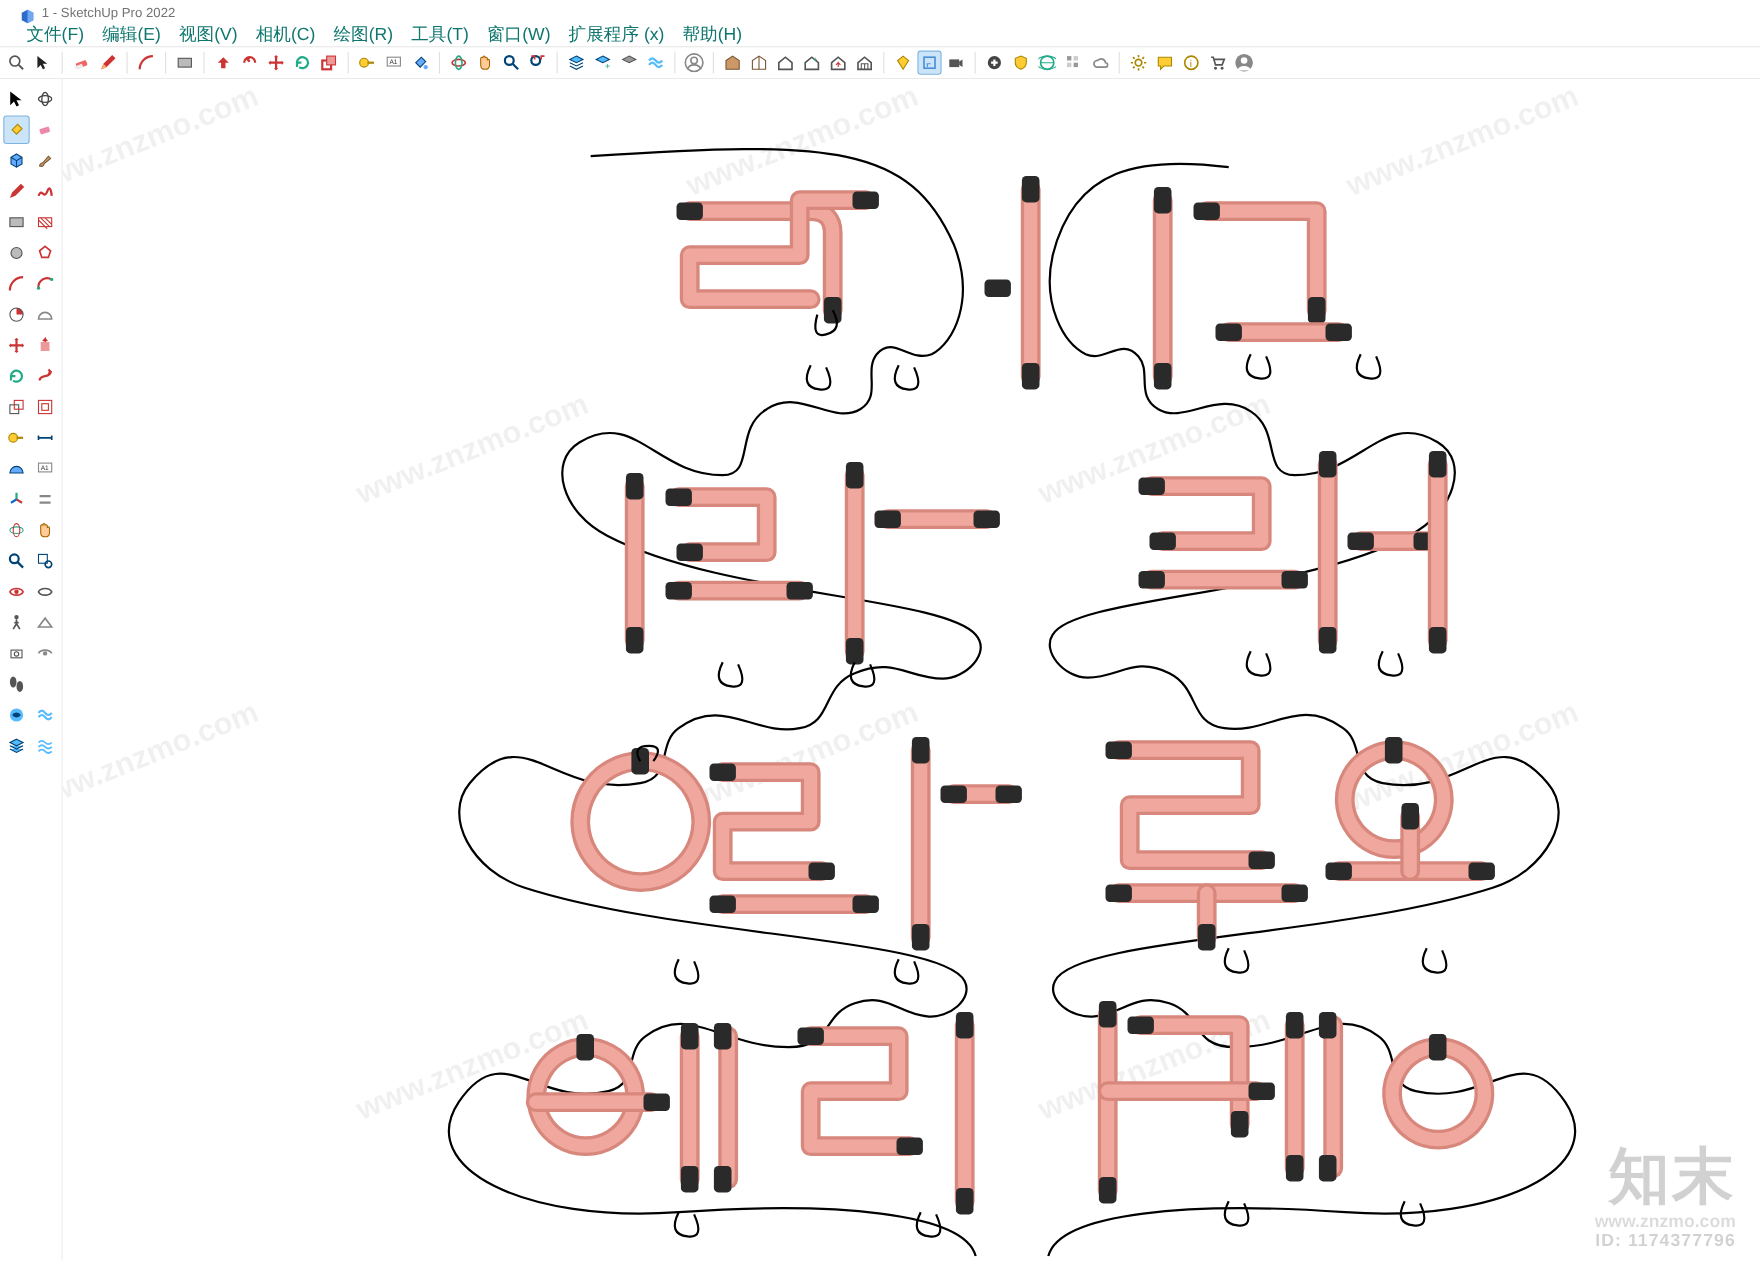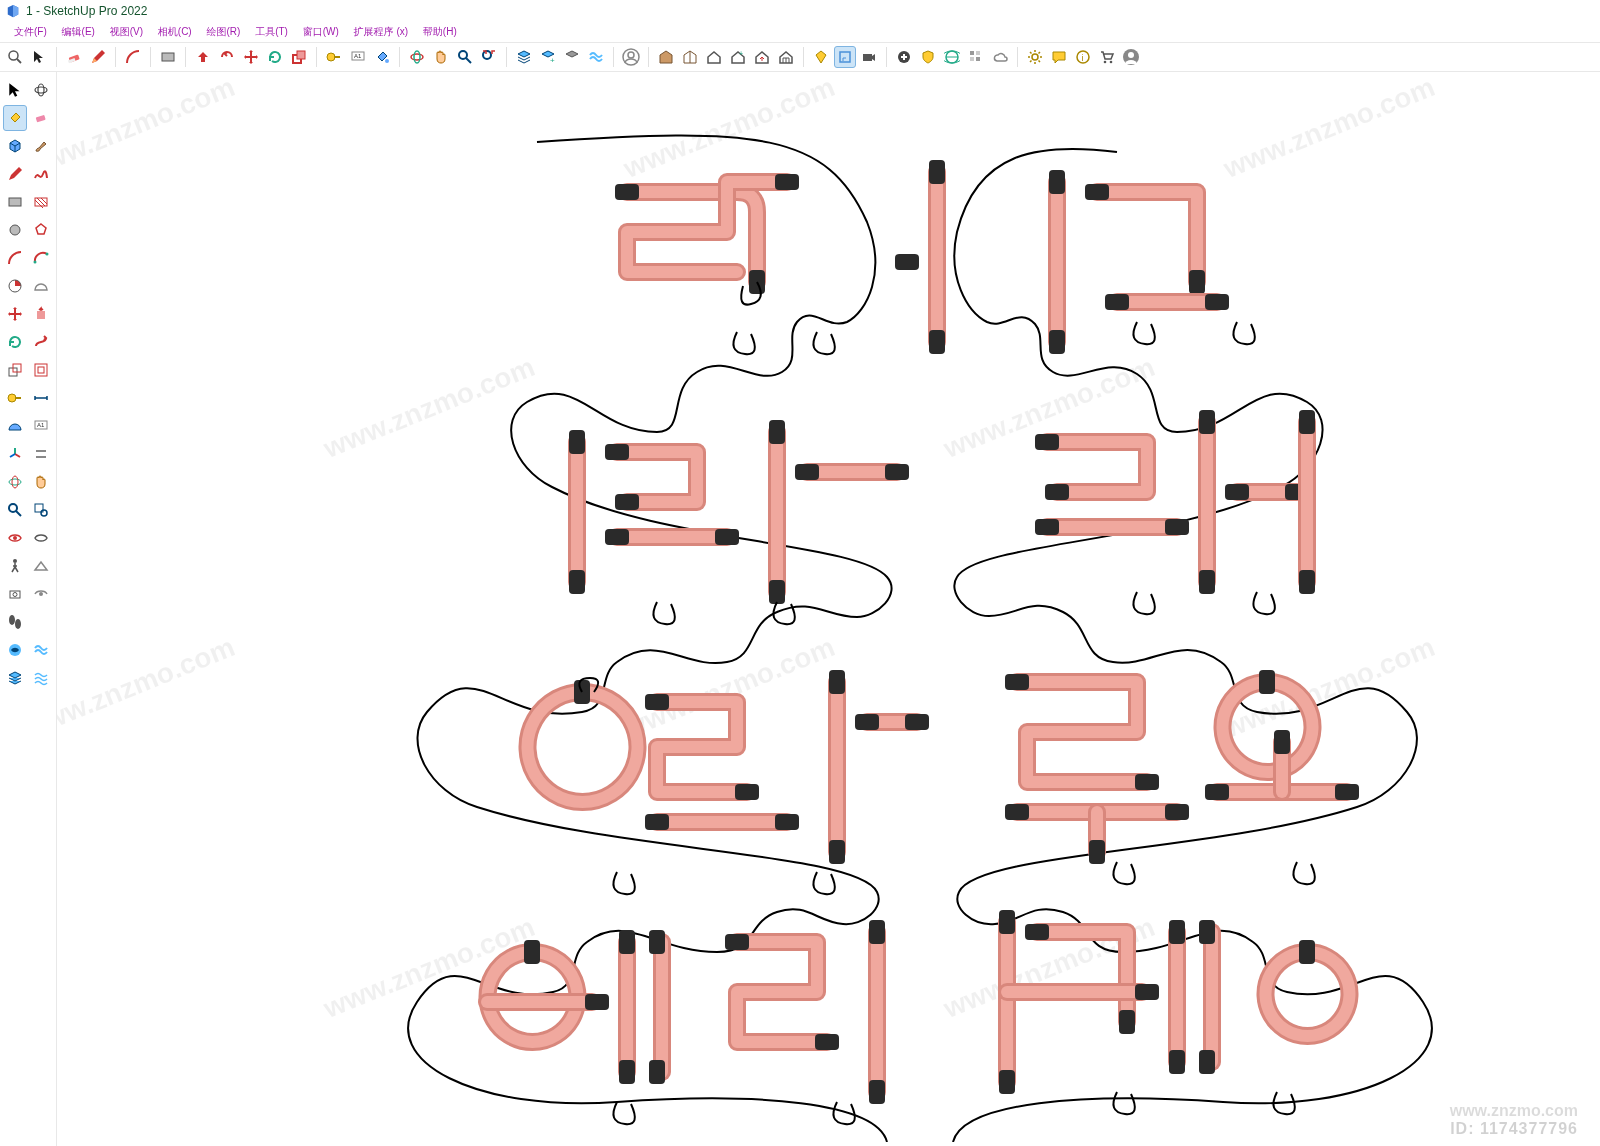--- a/index.html
+++ b/index.html
@@ -1,18 +1,18 @@
 <!DOCTYPE html>
 <html><head>
 <meta charset="utf-8">
 <style>
 html,body{margin:0;padding:0;width:1600px;height:1146px;background:#FFF;font-family:"Microsoft YaHei","Segoe UI",Tahoma,Arial,sans-serif;font-size:12px;color:#000;overflow:hidden;-webkit-font-smoothing:antialiased;}
-.titlebar{height:22px;line-height:22px;padding-left:6px;background:#FFF;color:#14532d;font-size:12px;display:flex;align-items:center;gap:6px;}
+.titlebar{height:22px;line-height:22px;padding-left:18px;background:#FFF;color:#737373;font-size:12px;display:flex;align-items:flex-end;gap:6px;}
 .titlebar .app-icon{width:14px;height:14px;display:inline-block;}
-.menubar{height:20px;line-height:20px;padding-left:14px;background:#FFF;font-size:10px;color:#a21caf;}
+.menubar{height:20px;line-height:20px;padding-left:24px;background:#FFF;font-size:16px;color:#0f766e;}
 .menubar span{margin-right:12px;cursor:default;}
 .toolbar{height:28px;background:#FFF;border-top:1px solid #E8E8E8;border-bottom:1px solid #E8E8E8;display:flex;align-items:center;padding:0 4px;gap:2px;}
 .toolbar .sep{width:1px;height:20px;background:#E0E0E0;margin:0 4px;}
 .toolbar .tb2{width:20px;height:20px;display:flex;align-items:center;justify-content:center;border:1px solid transparent;border-radius:3px;}
 .toolbar .tb2.active{background:#CCE4F7;border-color:#7EB4E1;}
 .workarea{position:absolute;top:72px;left:0;right:0;bottom:0;display:flex;}
 .sidetoolbar{width:56px;background:#FFF;border-right:1px solid #E8E8E8;padding-top:4px;}
 .sidetoolbar .row{display:flex;gap:2px;padding:1px 3px;}
 .sidetoolbar .sb{width:24px;height:24px;display:flex;align-items:center;justify-content:center;border:1px solid transparent;border-radius:3px;}
 .sidetoolbar .sb.active{background:#CCE4F7;border-color:#7EB4E1;}
@@ -1096,17 +1096,18 @@
           <path d="M1060 790 q-10 20 8 22 q16 2 6 -20" fill="none" stroke="#000" stroke-width="2"></path>
           <path d="M1240 790 q-10 20 8 22 q16 2 6 -20" fill="none" stroke="#000" stroke-width="2"></path>
           <path d="M560 1030 q-10 20 8 22 q16 2 6 -20" fill="none" stroke="#000" stroke-width="2"></path>
           <path d="M780 1030 q-10 20 8 22 q16 2 6 -20" fill="none" stroke="#000" stroke-width="2"></path>
           <path d="M1060 1020 q-10 20 8 22 q16 2 6 -20" fill="none" stroke="#000" stroke-width="2"></path>
           <path d="M1220 1020 q-10 20 8 22 q16 2 6 -20" fill="none" stroke="#000" stroke-width="2"></path>
         </g>
     </svg>
 
     <div class="wm-big">
+      <div class="l1">知末</div>
       <div style="font-size:16px;color:rgba(0,0,0,.14);margin-top:-6px">www.znzmo.com</div>
       <div class="l2">ID: 1174377796</div>
     </div>
   </div>
 </div>
 
 </body></html>

